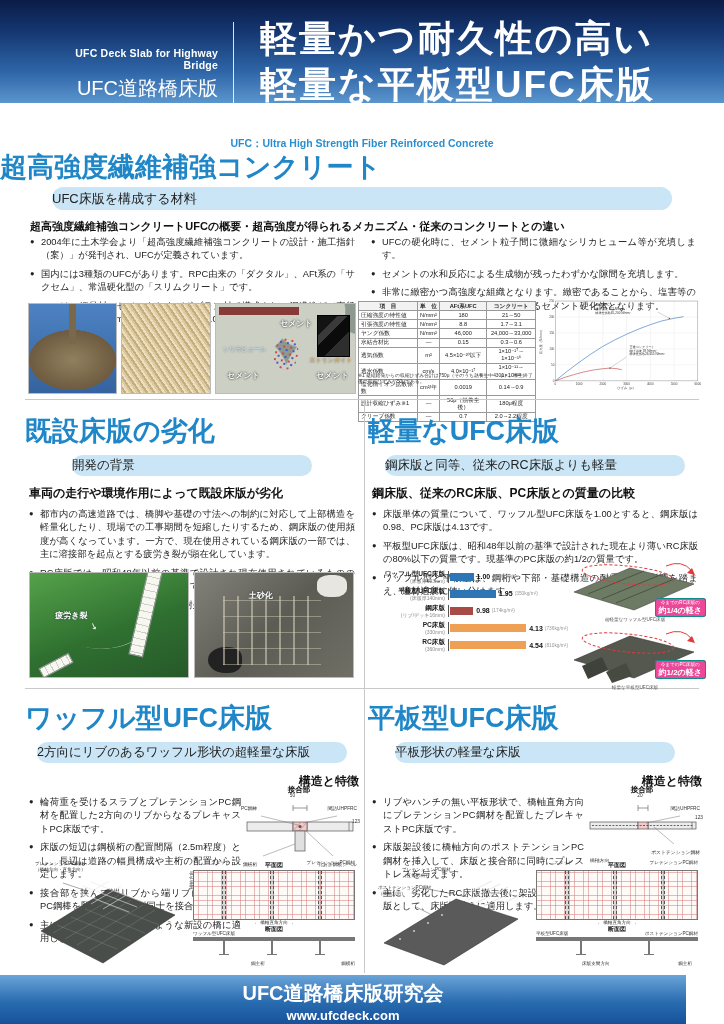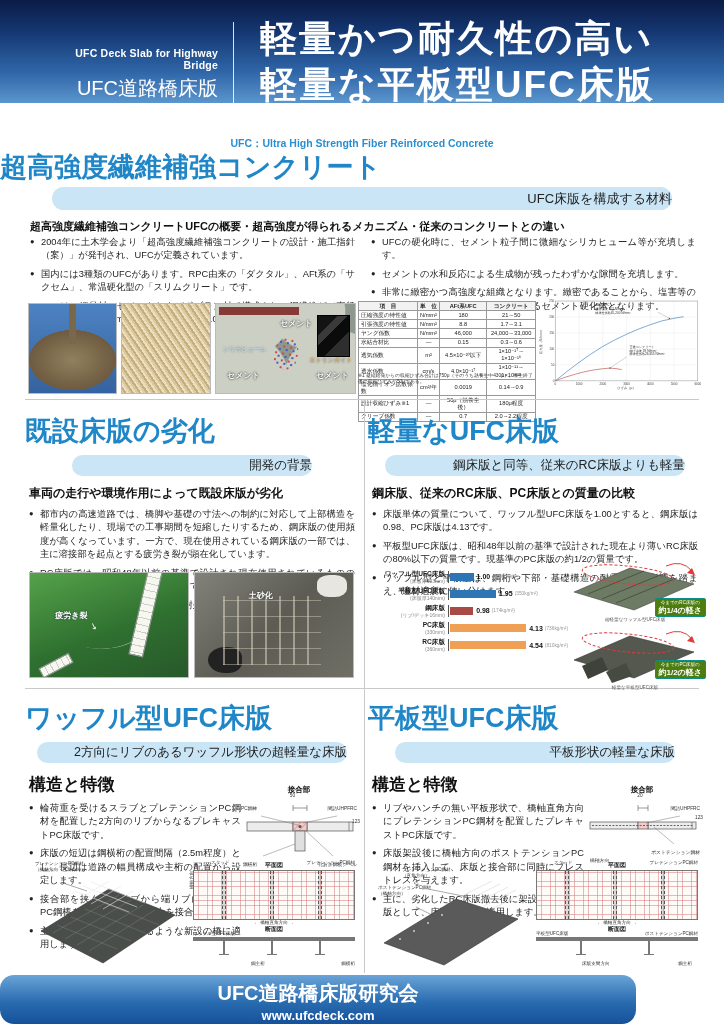--- a/index.html
+++ b/index.html
@@ -12,21 +12,21 @@
   
   .header { position: absolute; top:0; left:0; width:724px; height:103px;
     background: linear-gradient(180deg,#0b1c46 0%, #143670 30%, #2f66a8 70%, #5b95cd 100%); }
   .hdr-left { position:absolute; left:38px; top:47px; width:180px; text-align:right; color:#fff; }
   .hdr-en { font-size:10.5px; font-weight:bold; letter-spacing:.2px; margin-bottom:4px; }
   .hdr-ja { font-size:20px; font-weight:normal; }
   .hdr-div { position:absolute; left:233px; top:22px; width:1px; height:84px; background:rgba(255,255,255,.85); }
   .hdr-title { position:absolute; left:260px; top:16px; color:#fff; font-size:37px; font-weight:bold; line-height:1.25; letter-spacing:2px; }
   
   .sec-title { color:#1f86c8; font-weight:bold; text-align:left; }
-  .pill { background:#c9e5f6; border-radius:12px; text-align:right; color:#222; margin:0 auto; }
+  .pill { background:#c9e5f6; border-radius:12px; text-align:left; color:#222; margin:0 auto; }
   .subhead { font-weight:bold; color:#111; }
   ul.bul { list-style:none; }
   ul.bul li { position:relative; padding-left:11px; margin-bottom:5px; font-size:9.3px; line-height:1.45; color:#222; text-align:justify; }
   ul.bul li::before { content:"●"; position:absolute; left:0; top:1px; font-size:7.5px; }
   .hline { position:absolute; left:25px; width:674px; height:1px; background:#c9c9c9; }
   .vline { position:absolute; left:364px; top:399px; width:1px; height:574px; background:#c9c9c9; }
   
   #sec1-tagline { position:absolute; top:137px; left:0; width:724px; text-align:center; color:#2a8fd0; font-size:10.5px; font-weight:bold; }
   #sec1-title { position:absolute; top:149px; left:0; width:724px; font-size:27px; }
   #sec1-pill { position:absolute; top:187px; left:52px; width:620px; height:23px; line-height:23px; font-size:13px; }
@@ -98,47 +98,47 @@
   .bar-lbl { width:78px; text-align:right; padding-right:3px; }
   .bar-name { font-size:6.6px; font-weight:bold; color:#222; line-height:1.15; }
   .bar-sub { font-size:5px; color:#8a8a8a; }
   .bar-track { flex:1; display:flex; align-items:center; border-left:1.5px solid #555; padding:2px 0 2px 1px; }
   .bar-fill { height:8px; }
   .bar-val { font-size:7px; font-weight:bold; margin-left:3px; color:#111; }
   .bar-unit { font-size:4.8px; color:#999; margin-left:2px; }
   
   #iso-area { position:absolute; left:200px; top:158px; width:134px; }
   .iso-cap { font-size:4.6px; color:#555; text-align:center; margin-top:-3px; }
-  .badge { position:absolute; background:#4d7c0f; color:#fff; border-radius:3px; padding:2px 4px; text-align:center; line-height:1.2; box-shadow:0 0 0 1px #0e8d86 inset; }
+  .badge { position:absolute; background:#ec4899; color:#fff; border-radius:3px; padding:2px 4px; text-align:center; line-height:1.2; box-shadow:0 0 0 1px #0e8d86 inset; }
   .badge-small { font-size:4.6px; display:block; }
   .badge-big { font-size:8px; font-weight:bold; display:block; }
   #badge1 { right:-4px; top:40px; } #badge2 { right:-4px; top:102px; }
   
   .sec3 { position:absolute; top:689px; width:334px; height:286px; }
   #sec3L { left:25px; } #sec3R { left:368px; }
   .sec3 .sec-title { margin-top:11px; font-size:27px; }
   .sec3 .pill { margin-top:6px; height:21px; line-height:21px; font-size:12.5px; }
-  .sec3 .subhead { margin:10px 0 6px 4px; font-size:17px; }
+  .sec3 .subhead { margin:10px 0 6px 4px; font-size:12px;text-align:right; }
   .sec3 ul.bul { margin-left:4px; width:212px; }
   .joint { position:absolute; right:2px; top:96px; width:116px; font-size:5px; color:#333; }
   .joint-cap { text-align:center; font-weight:bold; font-size:7.5px; color:#111; margin-bottom:1px; }
   .jlabel { position:absolute; font-size:4.8px; color:#333; white-space:nowrap; }
   .draw { position:absolute; font-size:5px; color:#333; }
   .draw-title { font-size:6px; font-weight:bold; text-align:center; color:#222; }
   .grid-plan { position:relative; border:1px solid #777; height:50px; background:
       repeating-linear-gradient(0deg, rgba(0,0,0,0) 0 4px, rgba(205,120,120,.5) 4px 4.7px),
       repeating-linear-gradient(90deg, rgba(0,0,0,0) 0 4px, rgba(205,120,120,.5) 4px 4.7px), #fdfaf8; }
   .stud-col { position:absolute; top:0; width:4px; height:100%; border-left:1px dashed #555; border-right:1px dashed #555; background:rgba(120,120,120,.25); }
   .sect-bar { position:relative; height:4px; background:#777; margin-top:3px; }
   .ibeam { position:absolute; top:4px; width:2px; height:13px; background:#777; }
   .ibeam::after { content:""; position:absolute; left:-4px; bottom:-1px; width:10px; height:1.5px; background:#777; }
   .dlabel { position:absolute; font-size:4.6px; color:#333; white-space:nowrap; }
   
-  .footer { position:absolute; left:0; top:975px; width:636px; height:49px;
-    background:linear-gradient(180deg,#6aa4d8 0%, #2a6cb0 55%, #15519a 100%); color:#fff; text-align:center;border-radius:14px; }
+  .footer { position:absolute; left:0; top:975px; width:686px; height:49px;
+    background:linear-gradient(180deg,#6aa4d8 0%, #2a6cb0 55%, #15519a 100%); color:#fff; text-align:center; }
   .f-org { font-size:20px; font-weight:bold; margin-top:5px; }
   .f-url { font-size:13px; margin-top:1px;font-weight:bold; }
   svg { font-family: inherit; }
 </style>
 </head>
 <body>
 
 <div class="header">
   <div class="hdr-left">
     <div class="hdr-en">UFC Deck Slab for Highway Bridge</div>

